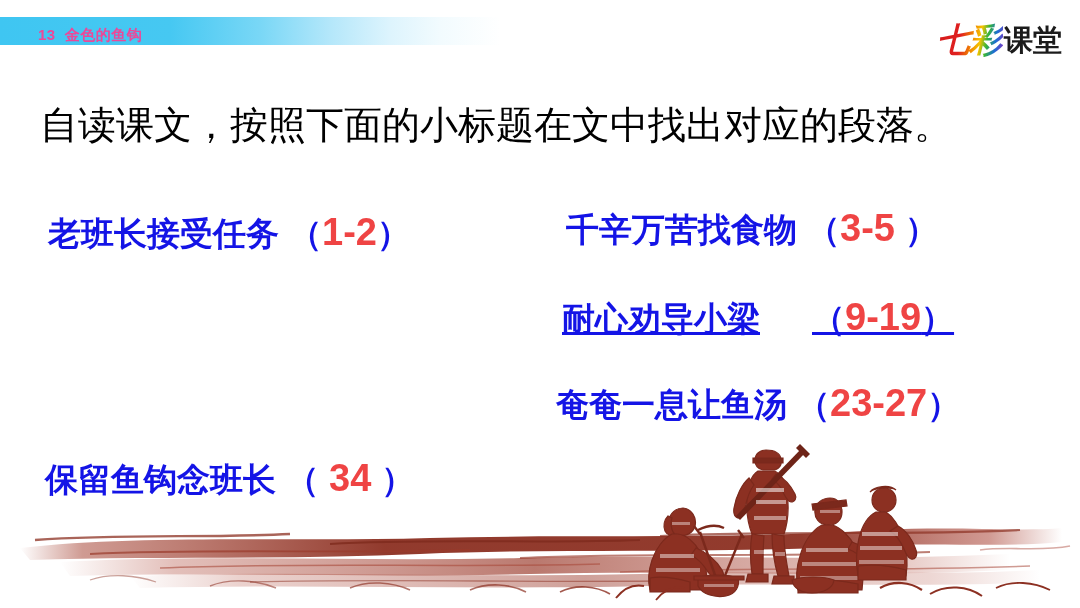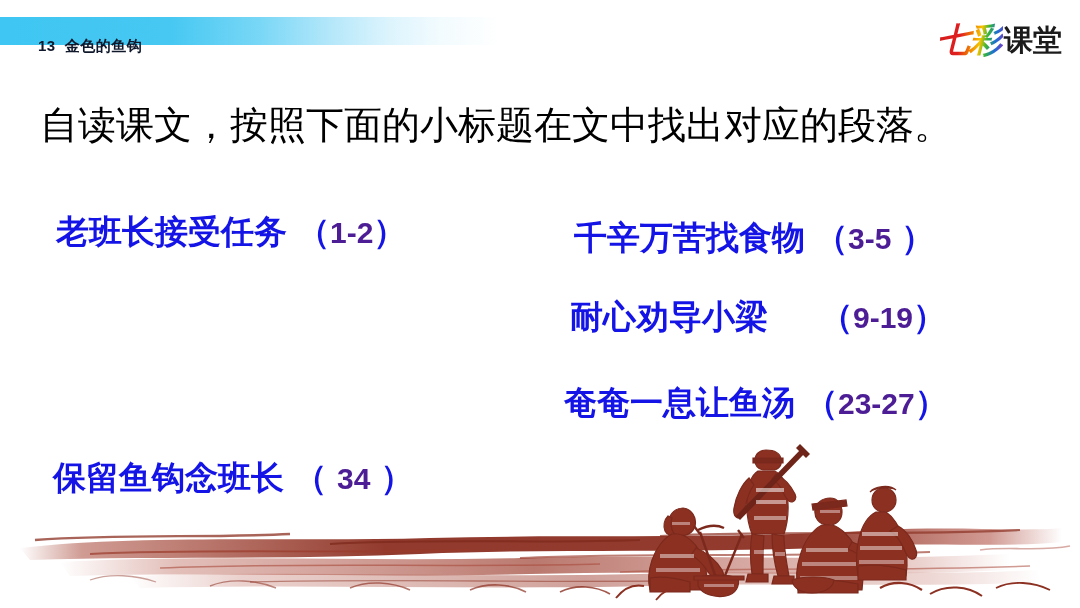--- a/index.html
+++ b/index.html
@@ -35,26 +35,26 @@
                 #b4e7fa 330px,
                 #ddf4fd 390px,
                 #f2fbfe 440px,
                 #ffffff 500px,
                 #ffffff 1080px);
   }
 
   #header-title {
     position: absolute;
     left: 38px;
-    top: 35px;
+    top: 24px;
     height: 22px;
     line-height: 22px;
     font-size: 15px;
     font-weight: bold;
-    color: #0f172a;
+    color: #ec4899;
     letter-spacing: 0.5px;
     white-space: nowrap;
   }
   #header-title .num {
     margin-right: 9px;
     font-family: "Liberation Sans", sans-serif;
   }
 
   
   #brand-logo {
@@ -108,43 +108,42 @@
   .outline-item {
     position: absolute;
     white-space: nowrap;
     font-size: 33px;
     line-height: 40px;
     font-weight: bold;
     color: #1414e6;
   }
   .outline-item .title {
     color: #1414e6;
-    margin-left: 8px;
   }
   .outline-item .paren {
     color: #1414e6;
     font-family: "Liberation Sans", sans-serif;
     font-weight: bold;
   }
   .outline-item .range {
-    color: #4c1d95;
+    color: #ef4444;
     font-family: "Liberation Sans", sans-serif;
     font-weight: bold;
-    font-size: 30px;
+    font-size: 38px;
   }
 
   
   #item-0 { left: 48px;  top: 212px; }
   #item-1 { left: 45px;  top: 290px; }
   #item-2 { left: 56px;  top: 378px; }
   #item-3 { left: 45px;  top: 458px; }
 
   
-  #item-4 { left: 566px; top: 218px; }
-  #item-5 { left: 562px; top: 297px; }
+  #item-4 { left: 566px; top: 208px; }
+  #item-5 { left: 562px; top: 297px; text-decoration: underline; }
   #item-6 { left: 556px; top: 383px; }
 
   .gap-sm { display: inline-block; width: 10px; }
   .gap-lg { display: inline-block; width: 52px; }
 
   
   #illustration {
     position: absolute;
     left: 0;
     top: 430px;

